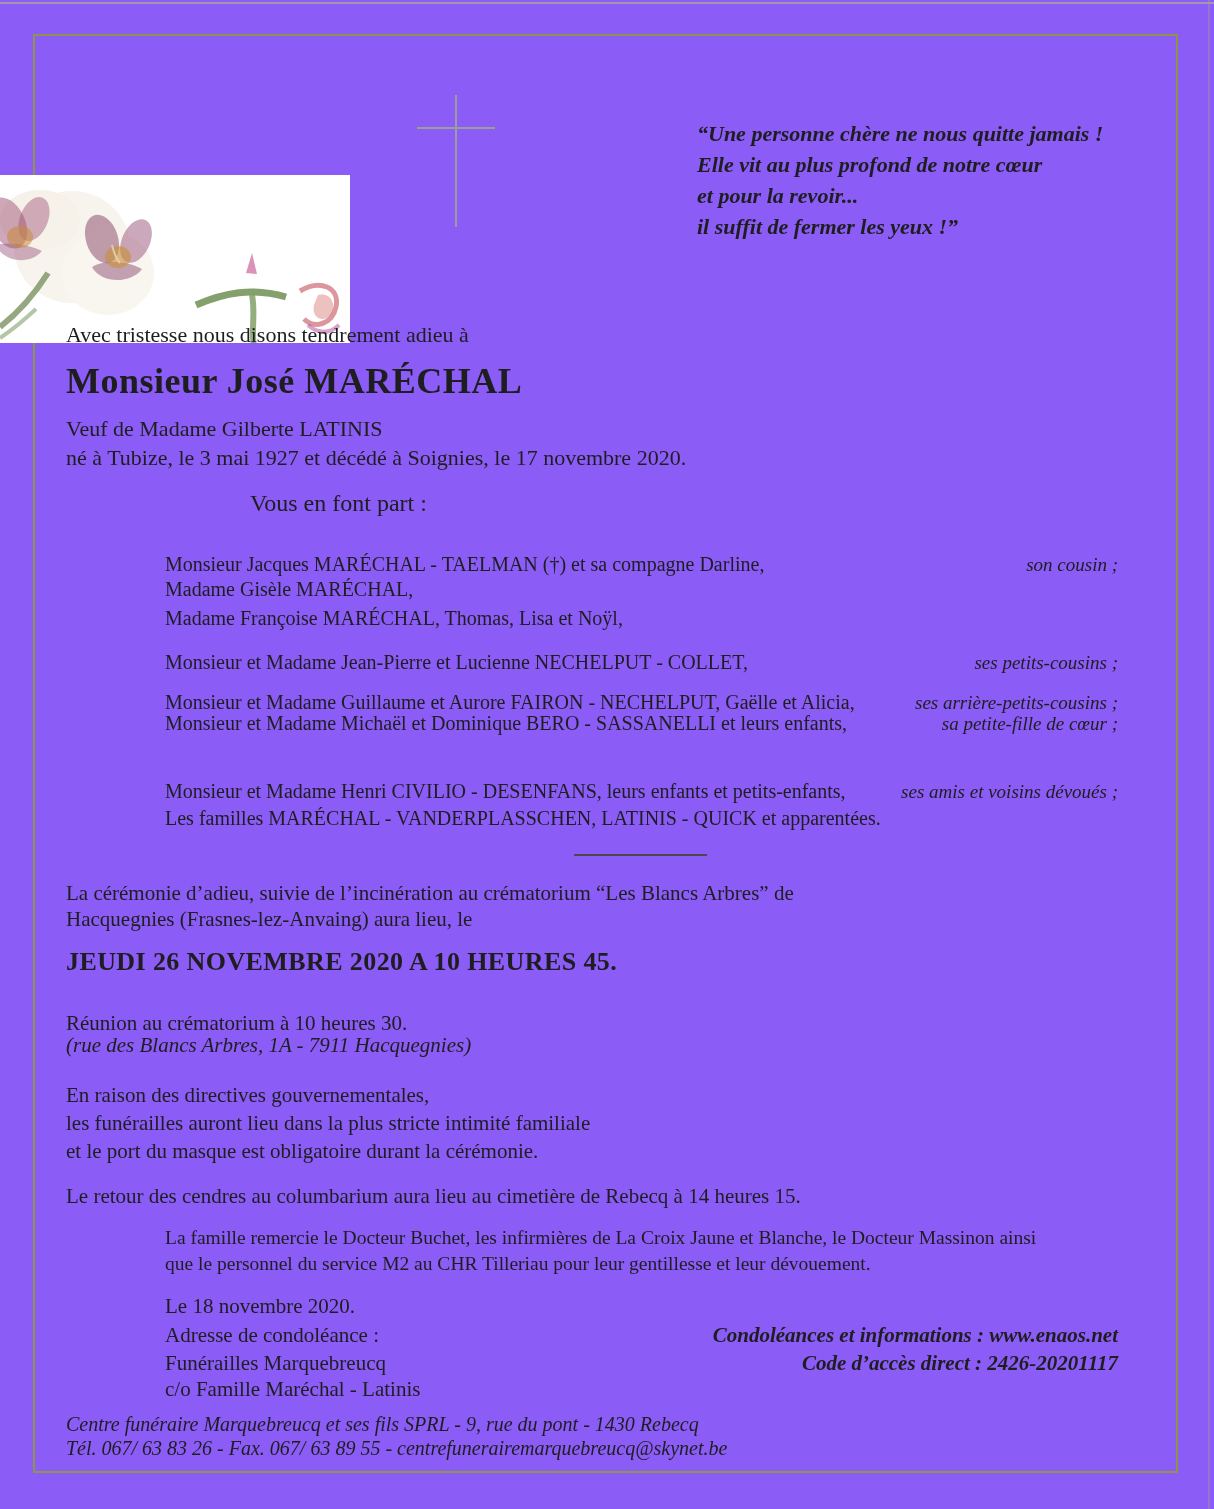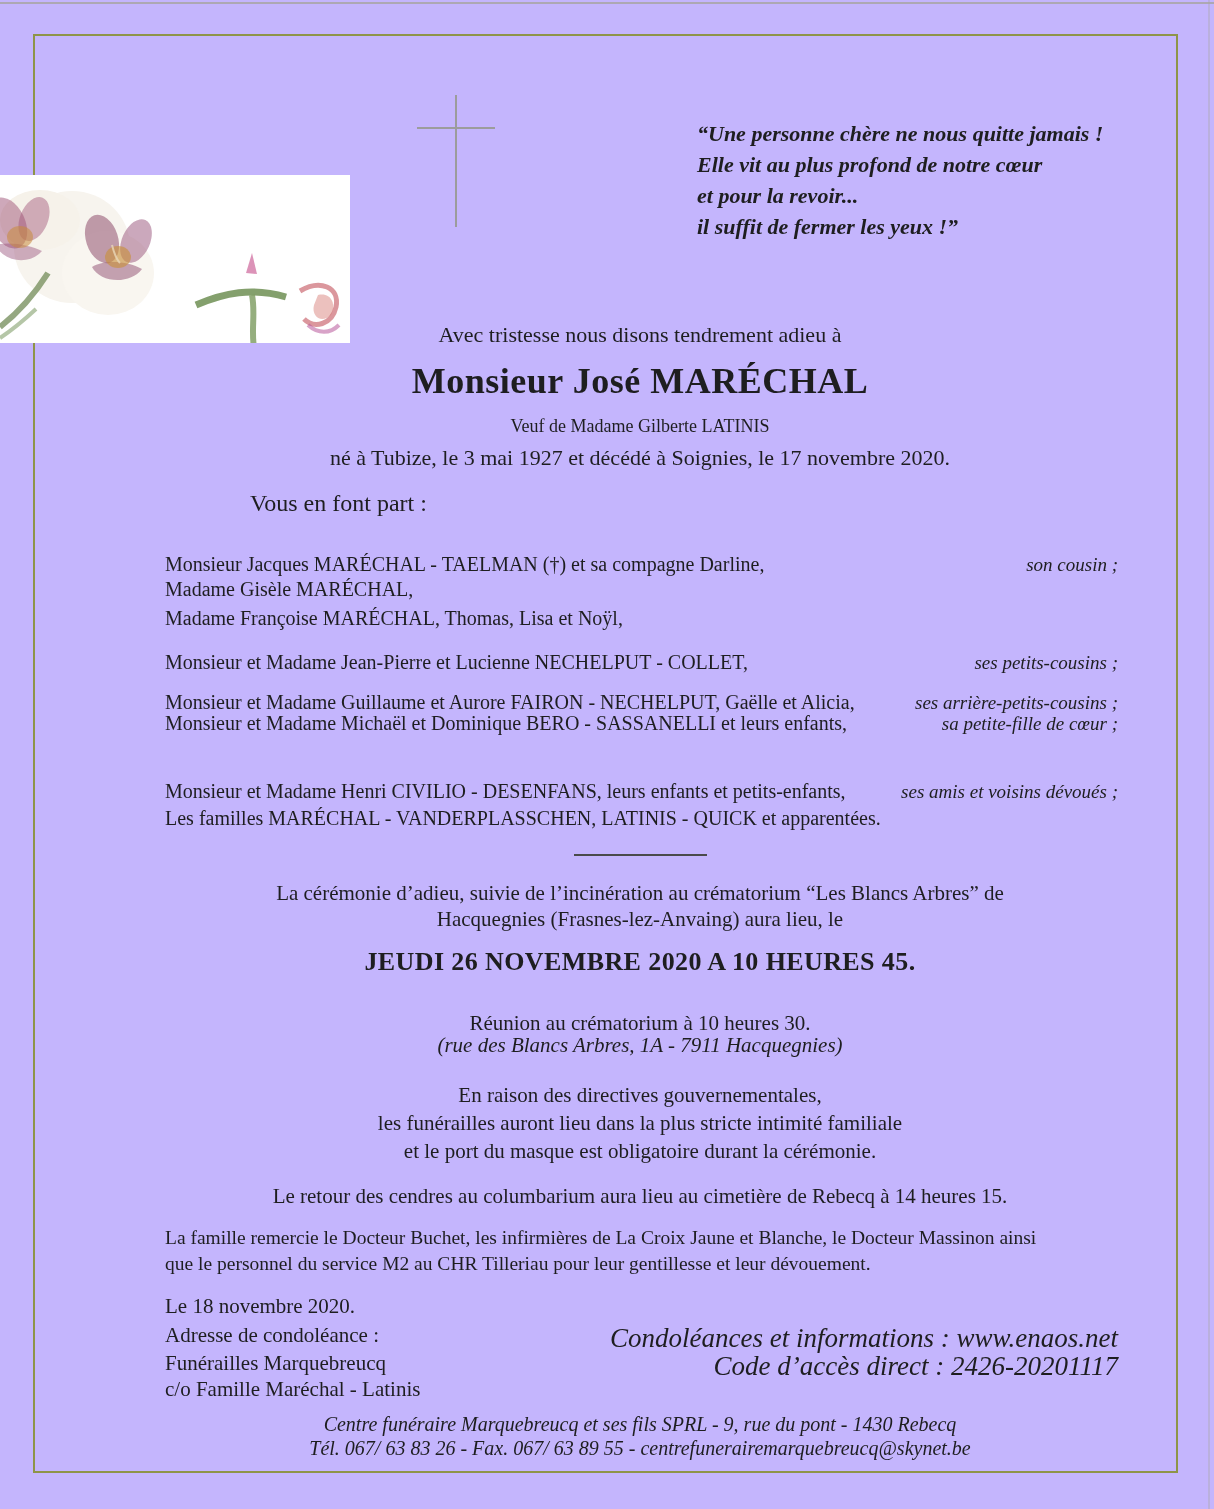--- a/index.html
+++ b/index.html
@@ -1,47 +1,47 @@
 <!DOCTYPE html>
 <html style="--border: #8e9448; --text: #1e1e20; --scan_edge: #a8a5a0; --cross: #9c9c9c;"><head>
 <meta charset="utf-8">
 <style>
   html,body{margin:0;padding:0;background:#e8e8e8;}
   #page{
     position:relative;
     width:1214px;height:1509px;
     margin:0 auto;
-    background:#c4b5fd;
+    background:#8b5cf6;
     font-family:"Liberation Serif","DejaVu Serif",serif;
     color:var(--text,#1e1e20);
     overflow:hidden;
   }
   .abs{position:absolute;}
-  .c{left:66px;width:1148px;text-align:center;}
+  .c{left:66px;width:1148px;}
   .scan-top{top:2px;left:0;width:100%;height:2px;background:var(--scan_edge,#a8a5a0);opacity:.8;}
   .scan-right{top:0;right:4px;width:2px;height:100%;background:var(--scan_edge,#a8a5a0);opacity:.35;}
   .frame{left:33px;top:34px;width:1141px;height:1435px;border:2px solid var(--border,#8e9448);}
   .cross-bar{background:var(--cross,#9c9c9c);}
   .quote{left:697px;top:118px;width:440px;font-style:italic;font-weight:600;font-size:22px;line-height:31px;}
   .intro{top:322px;font-size:22px;}
   .name{top:360px;font-size:36px;font-weight:bold;letter-spacing:.5px;}
-  .veuf{top:416px;font-size:18px;}
+  .veuf{top:416px;font-size:22px;}
   .life{top:445px;font-size:22px;}
   .part-intro{left:250px;top:490px;font-size:24px;}
   .fam-row{left:165px;width:953px;display:flex;justify-content:space-between;align-items:baseline;font-size:20px;white-space:nowrap;}
   .fam-row .rel{font-style:italic;font-size:19px;padding-left:12px;margin-top:16px;}
   .divider{left:574px;top:854px;width:133px;height:2px;background:#4a4a4a;}
   .body-line{font-size:21px;margin-top:7px;}
   .datetime{top:947px;font-size:26px;font-weight:bold;letter-spacing:.4px;}
   .it{font-style:italic;}
   .left-col{left:165px;width:1010px;text-align:left;white-space:nowrap;}
   .thanks{font-size:19.5px;}
   .closing{font-size:21px;}
   .right-col{left:94px;width:1024px;text-align:right;white-space:nowrap;}
-  .bold-it{font-weight:normal;font-style:italic;font-size:27px;}
+  .bold-it{font-weight:bold;font-style:italic;font-size:21px;}
   .footer-line{font-size:20px;font-style:italic;}
 </style>
 </head>
 <body>
 
 <div id="page">
 
   <div class="abs scan-top"></div>
   <div class="abs scan-right"></div>
 

